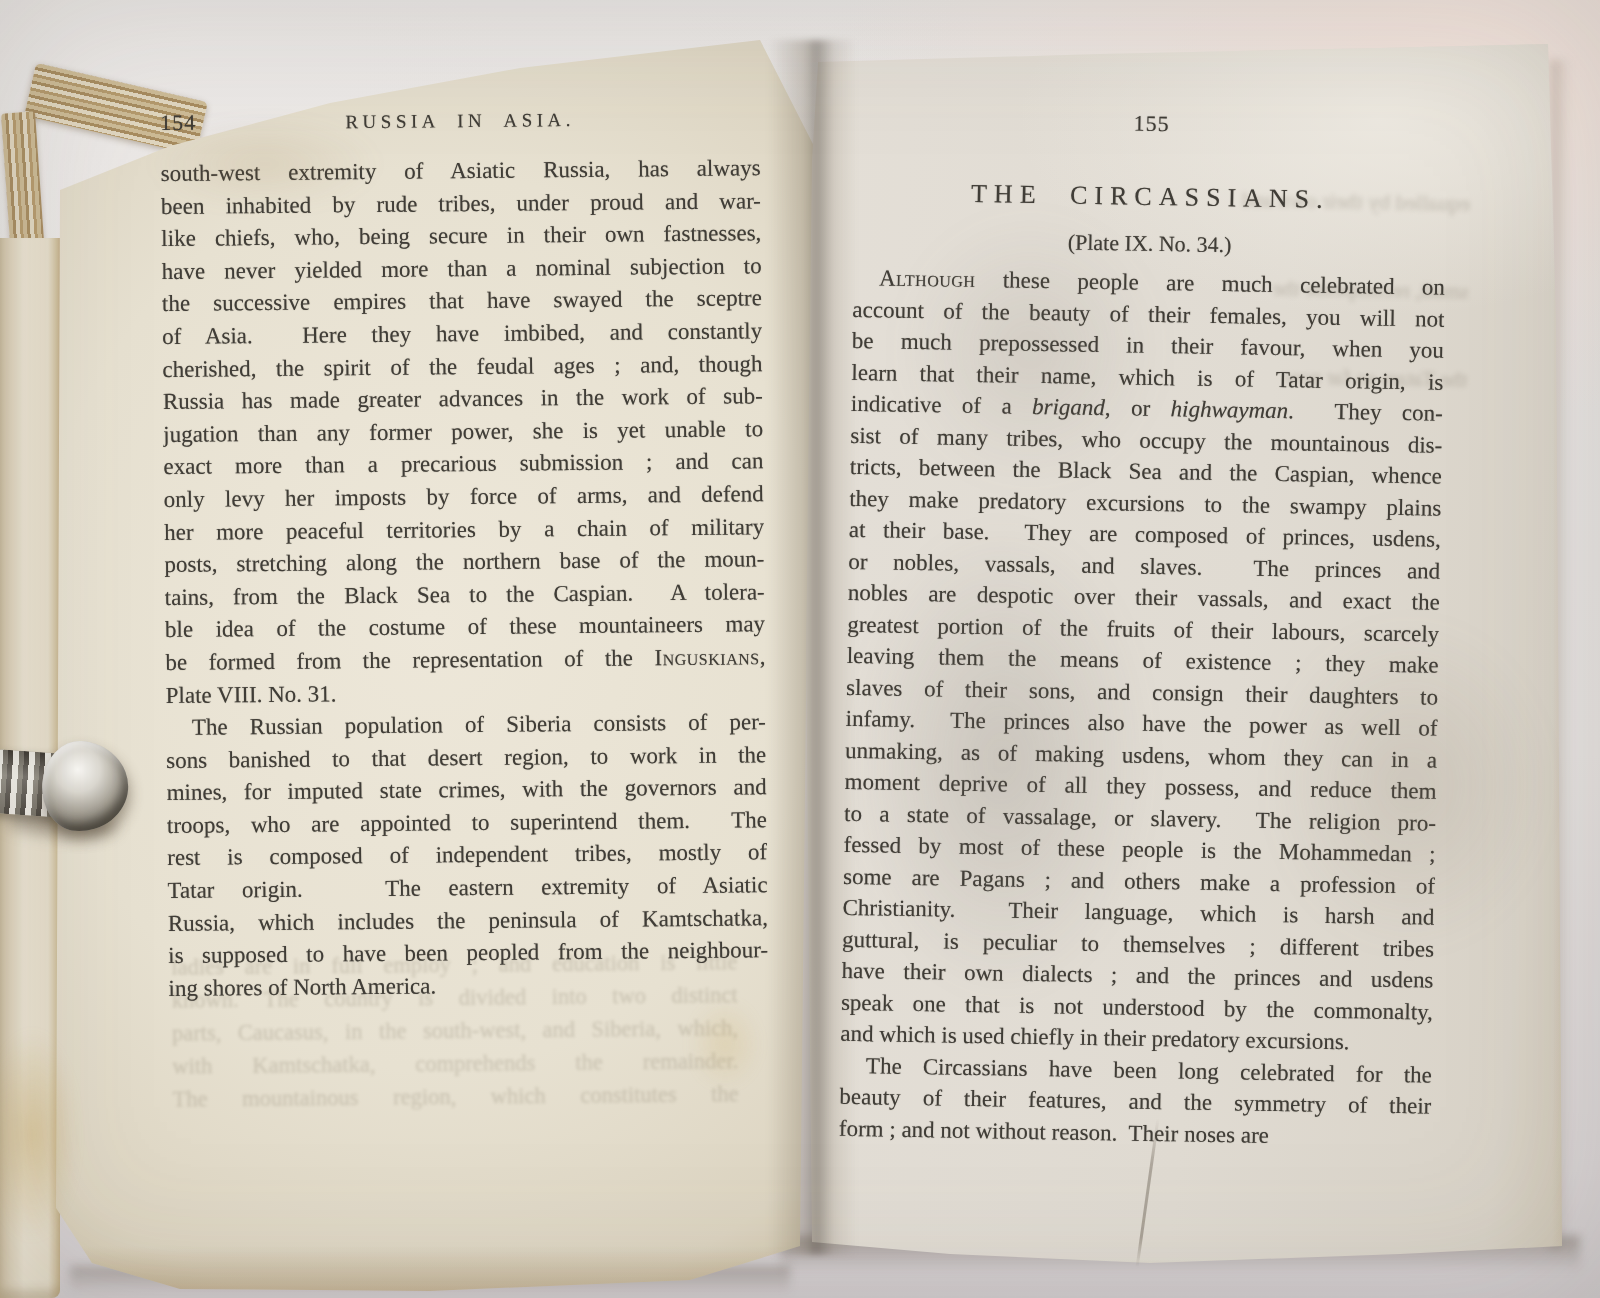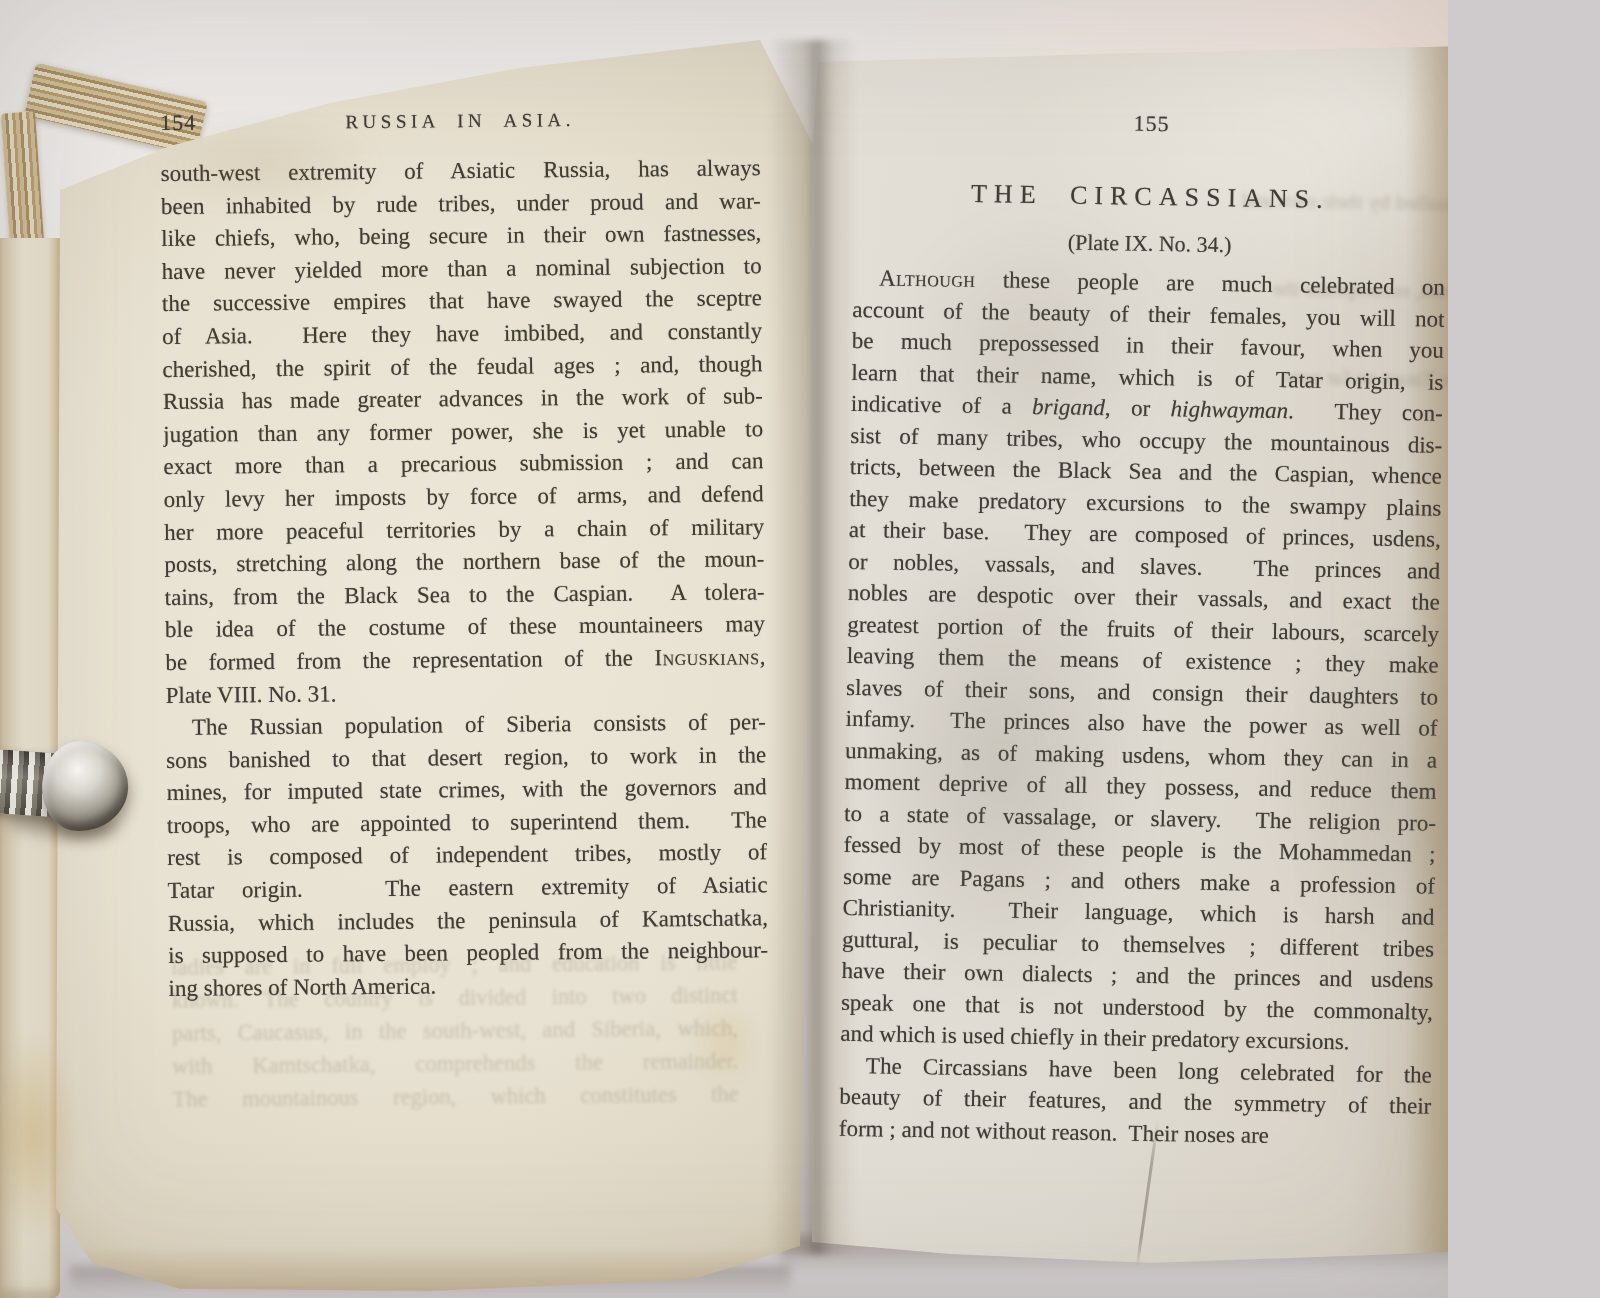--- a/index.html
+++ b/index.html
@@ -1,16 +1,16 @@
 <!DOCTYPE html>
 <html><head>
 <meta charset="utf-8">
 <style>
   html,body{margin:0;padding:0;background:#cfcacc;}
-  .scene{position:relative;width:1448px;height:1298px;overflow:hidden;
+  .scene{position:relative;width:1600px;height:1298px;overflow:hidden;
          font-family:"Liberation Serif","DejaVu Serif",serif;}
   .abs{position:absolute;}
 
   
   .table-bg{inset:0;background:
     radial-gradient(900px 500px at 1460px 70px, rgba(242,226,218,0.95), rgba(242,226,218,0) 70%),
     radial-gradient(1100px 600px at 180px 60px, rgba(236,233,231,0.85), rgba(236,233,231,0) 75%),
     linear-gradient(to bottom,#eae7e5 0%,#e7e3e1 58%,#dad5d6 90%,#d2cdcf 100%);}
 
   

